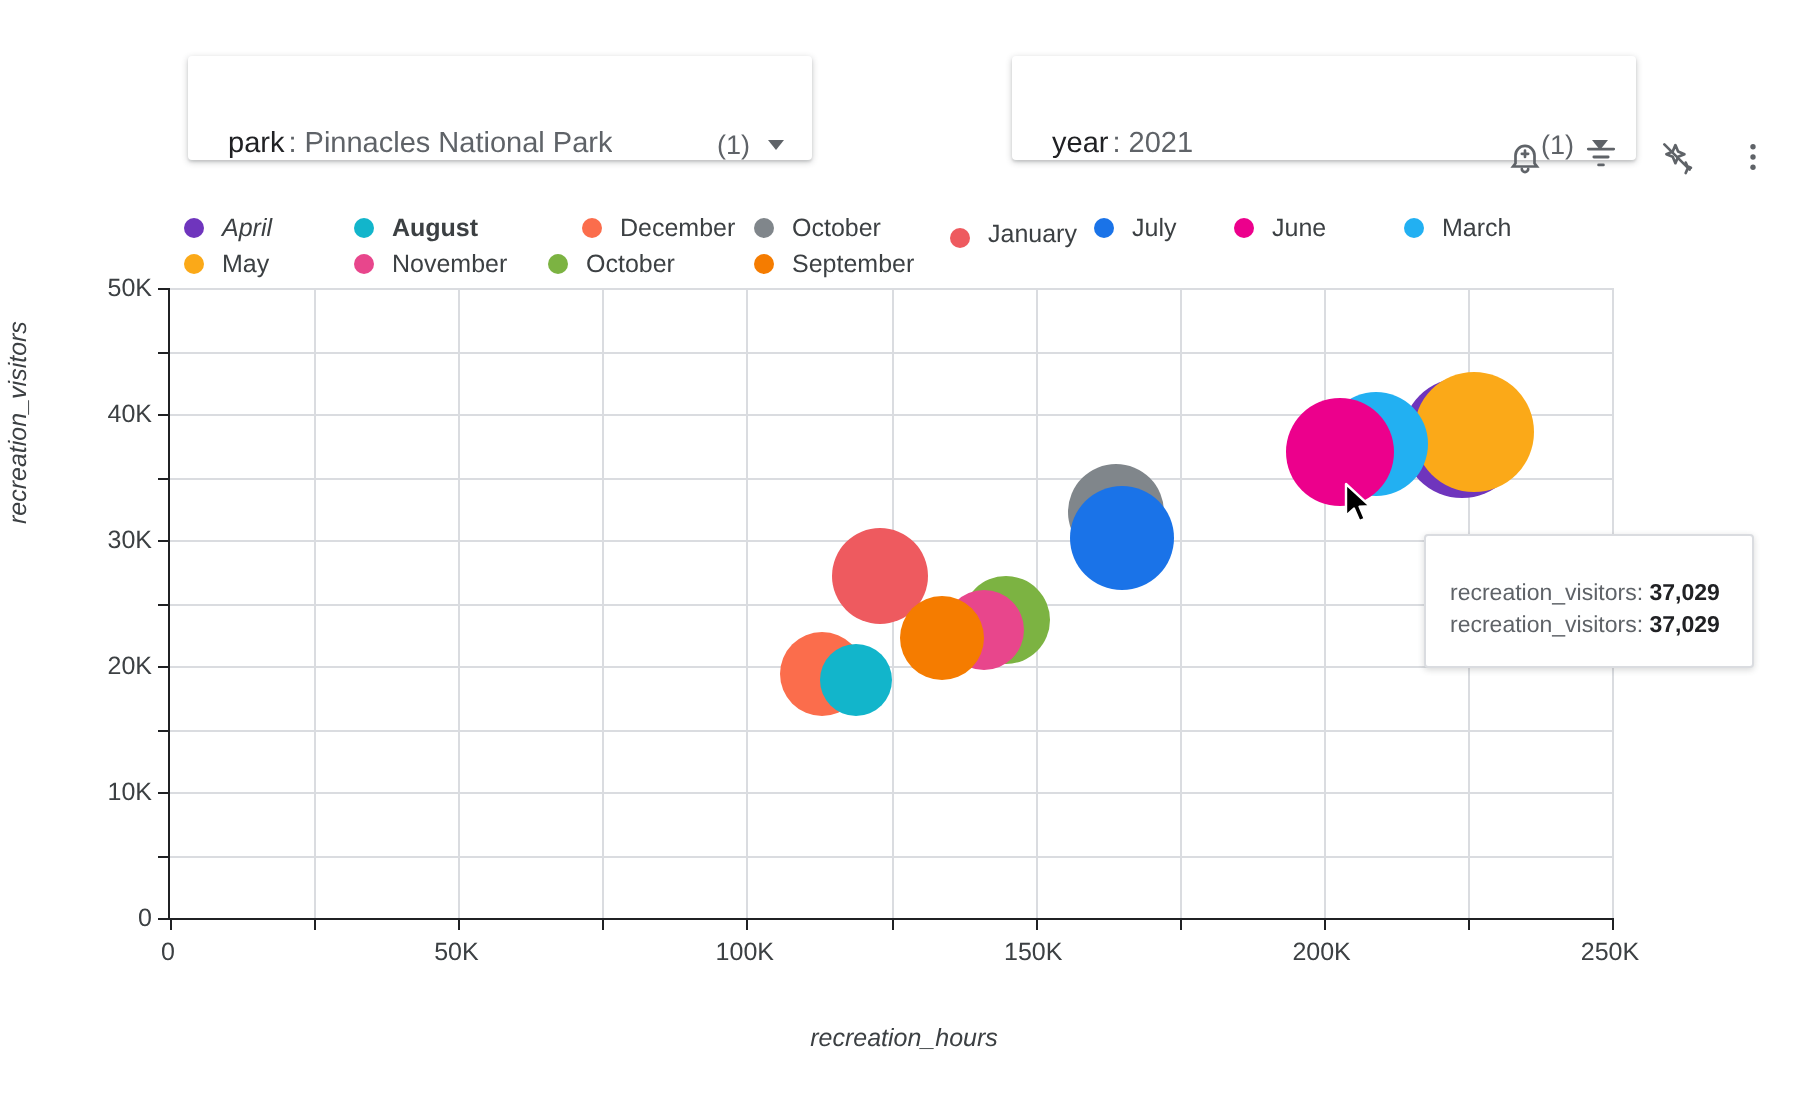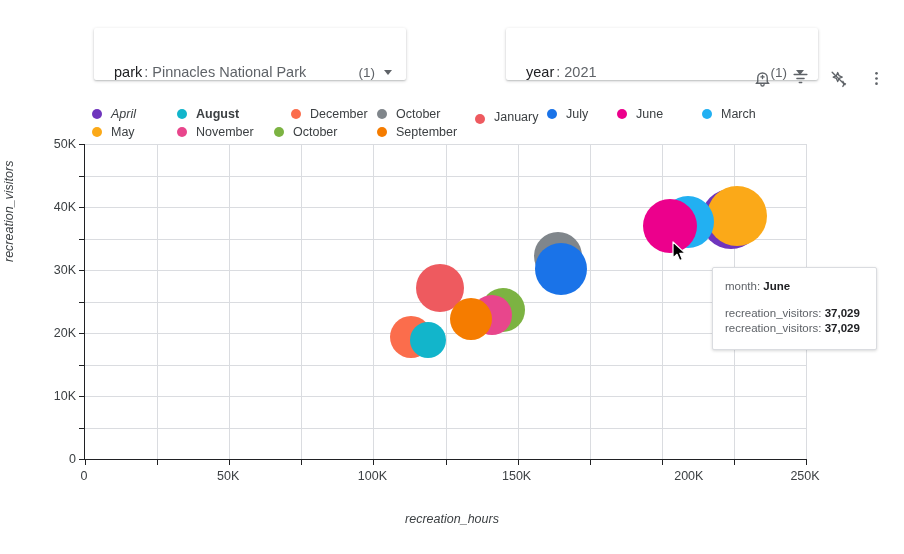--- a/index.html
+++ b/index.html
@@ -238,23 +238,20 @@
     <div class="bubble" style="left: 418.18px; top: 166.32px; width: 44px; height: 44px; background: rgb(124, 179, 66);"></div>
     <div class="bubble" style="left: 406.644px; top: 170.73px; width: 40px; height: 40px; background: rgb(232, 70, 140);"></div>
     <div class="bubble" style="left: 386.456px; top: 174.51px; width: 42px; height: 42px; background: rgb(245, 124, 0);"></div>
     <div class="bubble" style="left: 325.892px; top: 193.41px; width: 42px; height: 42px; background: rgb(251, 109, 76);"></div>
     <div class="bubble" style="left: 343.196px; top: 195.93px; width: 36px; height: 36px; background: rgb(18, 181, 203);"></div>
   </div>
 <div class="ylab">recreation_visitors</div>
 <div class="xlab">recreation_hours</div>
 
 <div id="tooltip">
-  <div class="tt-row">
-    <span>month</span><span>: </span><b>June</b>
-  </div>
   <div class="tt-gap"></div>
   <div id="tt-rows">
       <div class="tt-row"><span>recreation_visitors</span><span>: </span><b>37,029</b></div>
       <div class="tt-row"><span>recreation_visitors</span><span>: </span><b>37,029</b></div>
     </div>
 </div>
 
 <div id="cursor">
   <svg width="16" height="22" viewBox="0 0 16 22">
     <path d="M1 1 L1 17 L5 13.3 L7.7 19.6 L10.4 18.4 L7.8 12.3 L13 12.1 Z" fill="#000000" stroke="#ffffff" stroke-width="1.2" stroke-linejoin="round"></path>
@@ -264,14 +261,14 @@
 <div class="ytick-lab" style="top: 459px; left: 16px; right: auto;">0</div>
 <div class="ytick-lab" style="top: 396px; left: 16px; right: auto;">10K</div>
 <div class="ytick-lab" style="top: 333px; left: 16px; right: auto;">20K</div>
 <div class="ytick-lab" style="top: 270px; left: 16px; right: auto;">30K</div>
 <div class="ytick-lab" style="top: 207px; left: 16px; right: auto;">40K</div>
 <div class="ytick-lab" style="top: 144px; left: 16px; right: auto;">50K</div>
 <div class="xtick-lab" style="left: 84px; top: 469px;">0</div>
 <div class="xtick-lab" style="left: 228.2px; top: 469px;">50K</div>
 <div class="xtick-lab" style="left: 372.4px; top: 469px;">100K</div>
 <div class="xtick-lab" style="left: 516.6px; top: 469px;">150K</div>
-<div class="xtick-lab" style="left: 660.8px; top: 469px; margin-left: 28px;">200K</div>
+<div class="xtick-lab" style="left: 660.8px; top: 469px;">200K</div>
 <div class="xtick-lab" style="left: 805px; top: 469px;">250K</div>
 
 </body></html>

